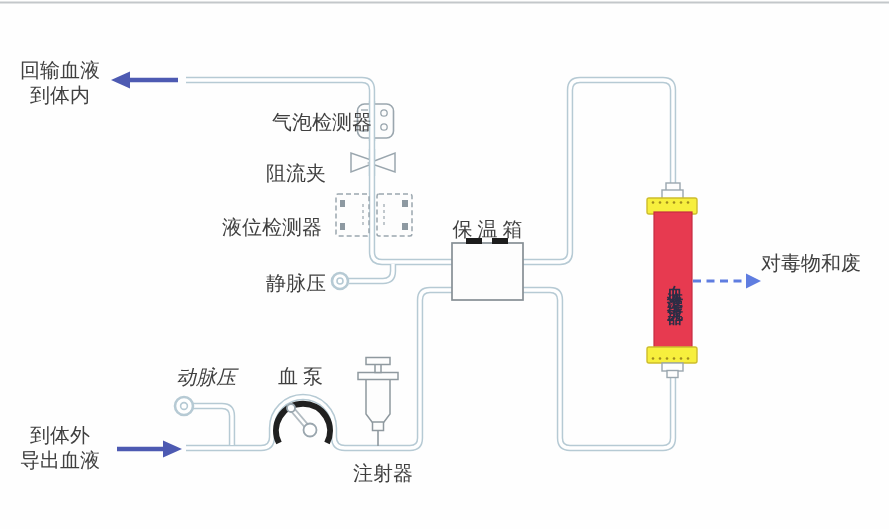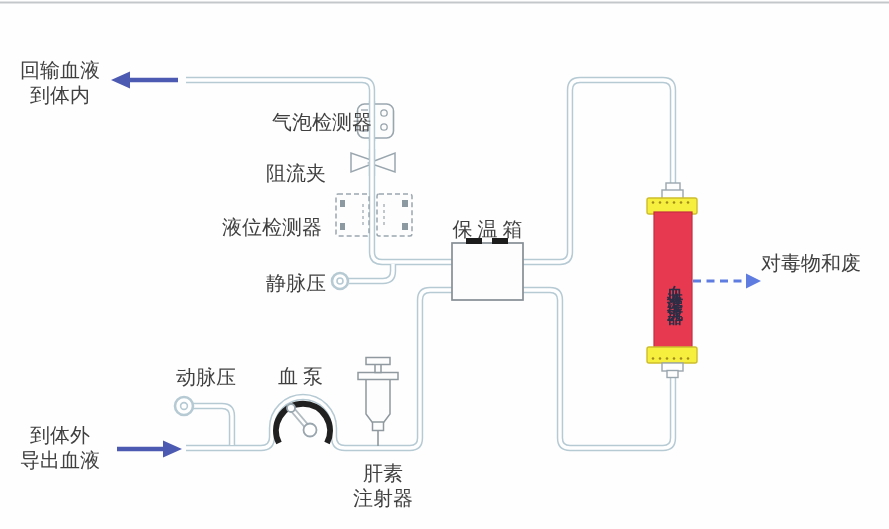--- a/index.html
+++ b/index.html
@@ -162,26 +162,25 @@
   <div class="lbl" style="left:228px;top:110px;margin-left:44px;">气泡检测器</div>
 
   <div class="lbl" style="left:266px;top:161px;">阻流夹</div>
 
   <div class="lbl" style="left:222px;top:215px;">液位检测器</div>
 
   <div class="lbl" id="warming-box-label" style="left:452px;top:202px;width:76px;text-align:center;margin-top:15px;">保温箱</div>
 
   <div class="lbl" style="left:254px;top:271px;margin-left:12px;">静脉压</div>
 
-  <div class="lbl" style="left:176px;top:365px;">动脉压</div>
+  <div class="lbl" style="left:176px;top:365px;font-style:italic;">动脉压</div>
 
   <div class="lbl" id="blood-pump-label" style="left:278px;top:364px;">血泵</div>
 
   <div class="lbl center" style="left:344px;top:461px;width:78px;">
-    <span class="ln">肝素</span>
     <span class="ln">注射器</span>
   </div>
 
   <div class="lbl center" style="left:12px;top:423px;width:96px;">
     <span class="ln">到体外</span>
     <span class="ln">导出血液</span>
   </div>
 
   <div id="cartridge-label">血液灌流器</div>
 

